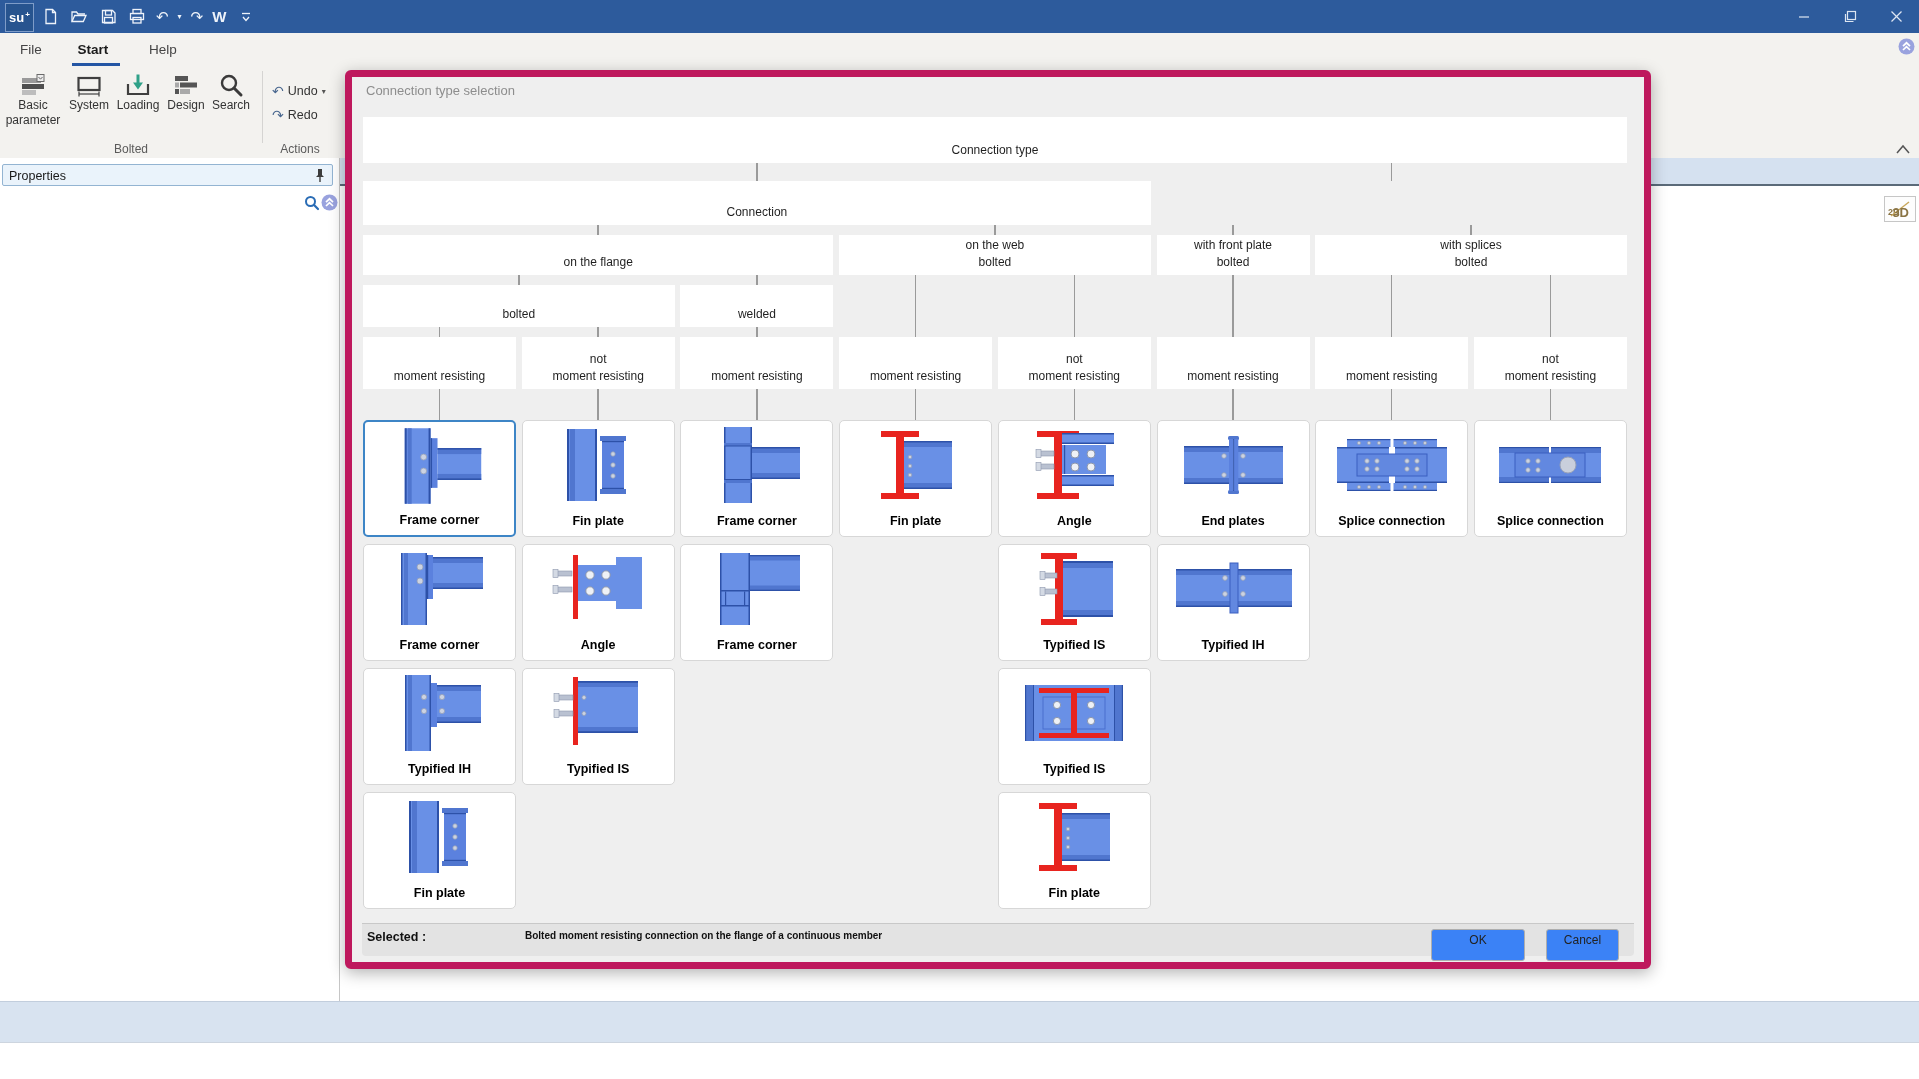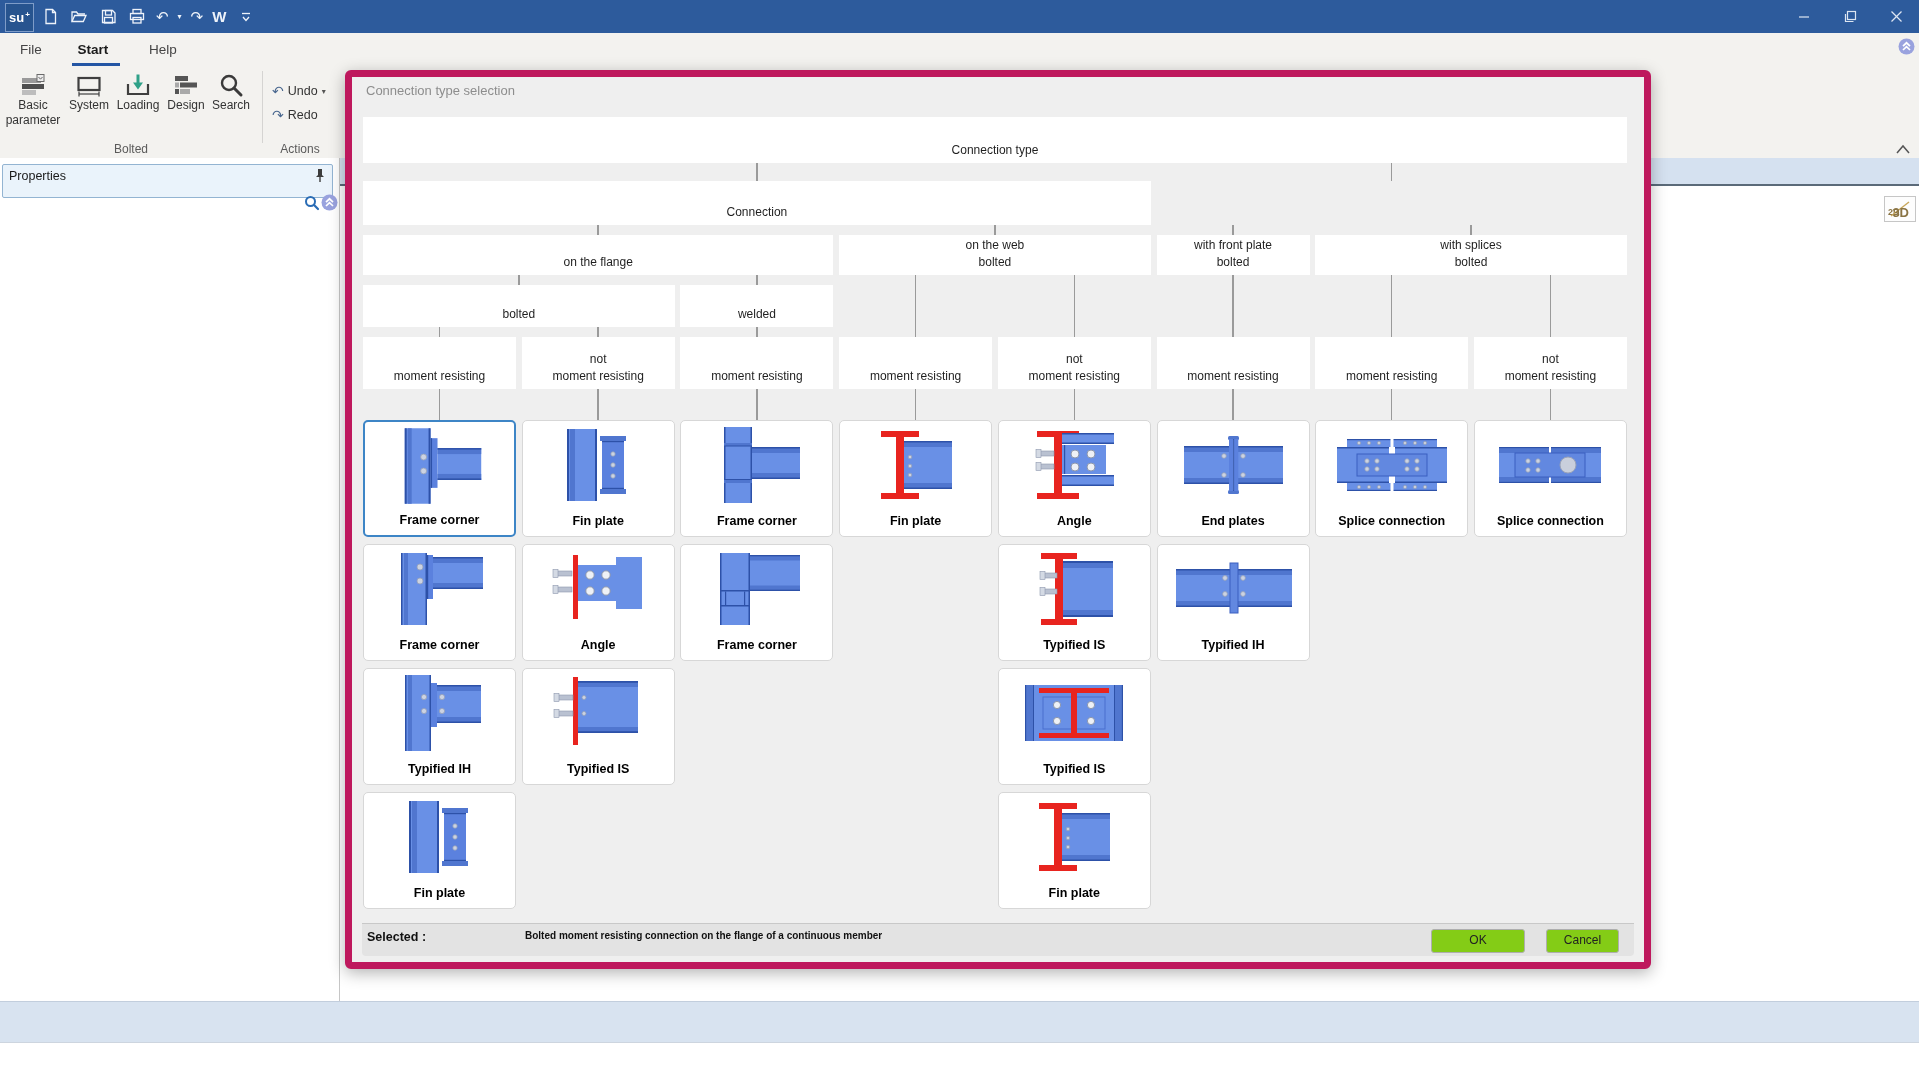--- a/index.html
+++ b/index.html
@@ -46,21 +46,21 @@
   #blueband{position:absolute;left:339px;top:158px;width:1580px;height:26px;background:#d5e1f0;}
   #darkline{position:absolute;left:339px;top:184px;width:1580px;height:2px;background:#5b6a79;}
   #canvas{position:absolute;left:339px;top:186px;width:1580px;height:814px;background:#ffffff;}
   #btn-2d3d{position:absolute;left:1884px;top:196px;width:30px;height:24px;background:#fdfdfd;border:1px solid #c6c6c6;}
   #btn-2d3d .t2d{position:absolute;left:3px;top:10px;font-size:9px;font-weight:bold;color:#8a7444;}
   #btn-2d3d .t3d{position:absolute;right:6px;bottom:1px;font-size:13px;font-weight:bold;color:#8a7444;}
   #btn-2d3d .slash{position:absolute;left:4px;top:4px;width:22px;height:16px;}
 
   
   #leftpanel{position:absolute;left:0;top:158px;width:339px;height:843px;background:#fff;border-right:1px solid #c6c6c6;}
-  #propsbar{position:absolute;left:2px;top:6px;width:331px;height:34px;background:#eaf3fb;border:1px solid #93b4d2;
+  #propsbar{position:absolute;left:2px;top:6px;width:331px;height:22px;background:#eaf3fb;border:1px solid #93b4d2;
             border-radius:2px;font-size:12.5px;color:#1a1a1a;line-height:22px;padding-left:6px;box-sizing:border-box;}
   #pin{position:absolute;right:6px;top:3px;width:12px;height:15px;}
   #lp-search{position:absolute;left:304px;top:37px;width:16px;height:16px;}
   #lp-collapse{position:absolute;left:321px;top:36px;width:17px;height:17px;}
 
   
   #bottomband{position:absolute;left:0;top:1001px;width:1919px;height:40px;background:#d8e3f0;
               border-top:1px solid #c2cedd;border-bottom:1px solid #cdd5df;}
 
   
@@ -73,21 +73,21 @@
   .tline{font-size:12px;color:#1f1f1f;line-height:17px;text-align:center;}
   .tick{position:absolute;width:1.5px;background:#9a9a9a;}
   .cell{position:absolute;width:153px;height:117px;background:#fff;border:1px solid #d7d7d7;border-radius:5px;box-sizing:border-box;}
   .cell.sel{border:2px solid #3d85c6;}
   .cimg{position:absolute;left:0;top:2px;width:100%;height:84px;display:flex;align-items:center;justify-content:center;}
   .clabel{position:absolute;left:0;bottom:8px;width:100%;text-align:center;font-size:12.5px;font-weight:bold;color:#000;}
   #fbar{position:absolute;left:10px;top:846px;width:1272px;height:32px;background:#e3e3e3;
         border-top:1px solid #c8c8c8;border-radius:0 0 4px 4px;}
   #fsel-label{position:absolute;left:15px;top:853px;font-size:12.5px;font-weight:bold;color:#111;}
   #fsel-value{position:absolute;left:173px;top:853px;font-size:10px;font-weight:bold;color:#111;}
-  .dbtn{position:absolute;top:852px;height:24px;background:#84cc16;border:1px solid #aeaeae;border-radius:3px;
+  .dbtn{position:absolute;top:852px;height:32px;background:#3b82f6;border:1px solid #aeaeae;border-radius:3px;
         font-size:12px;color:#222;text-align:center;line-height:20px;box-sizing:border-box;}
   #btn-ok{left:1079px;width:94px;} #btn-cancel{left:1194px;width:73px;}
 
   
   svg .b{fill:#6990e6} svg .bm{fill:#5076cf} svg .bd{fill:#2d51a8}
   svg .p{fill:#5b81de} svg .p2{fill:#6288e0;stroke:#3a5fc0;stroke-width:1}
   svg .r{fill:#e8241f}
   svg .bolt{fill:#ccd3e2;stroke:#97a1b7;stroke-width:.8}
   svg .boltw{fill:#eef1f6;stroke:#8d97ad;stroke-width:1}
   svg .shank{fill:#b9c1d1;stroke:#8d97ad;stroke-width:.6}

